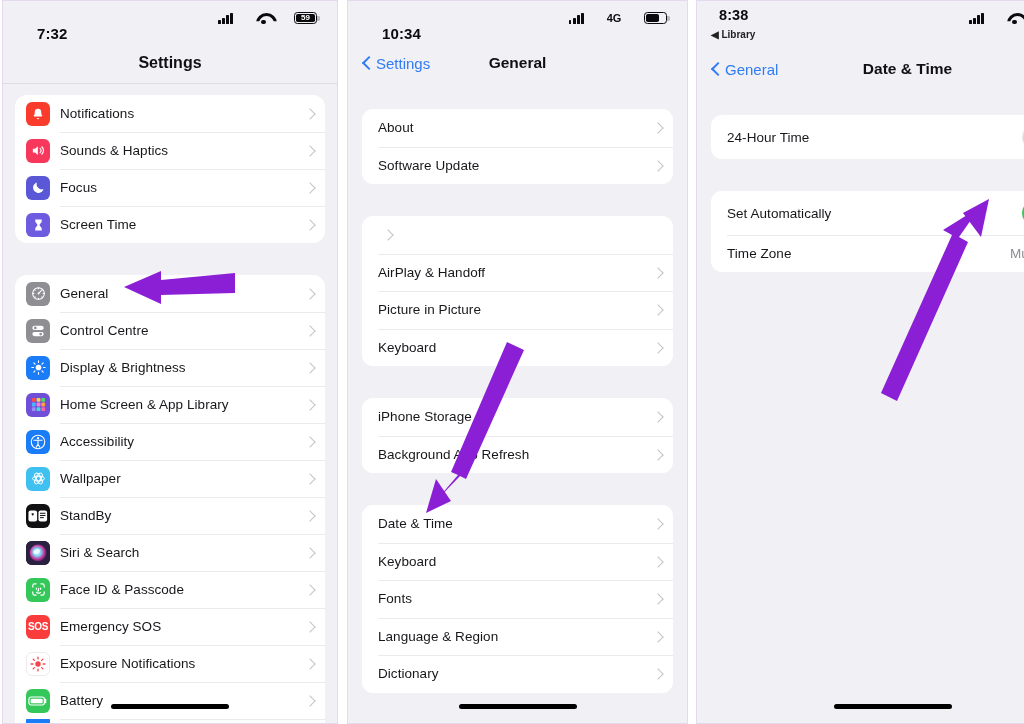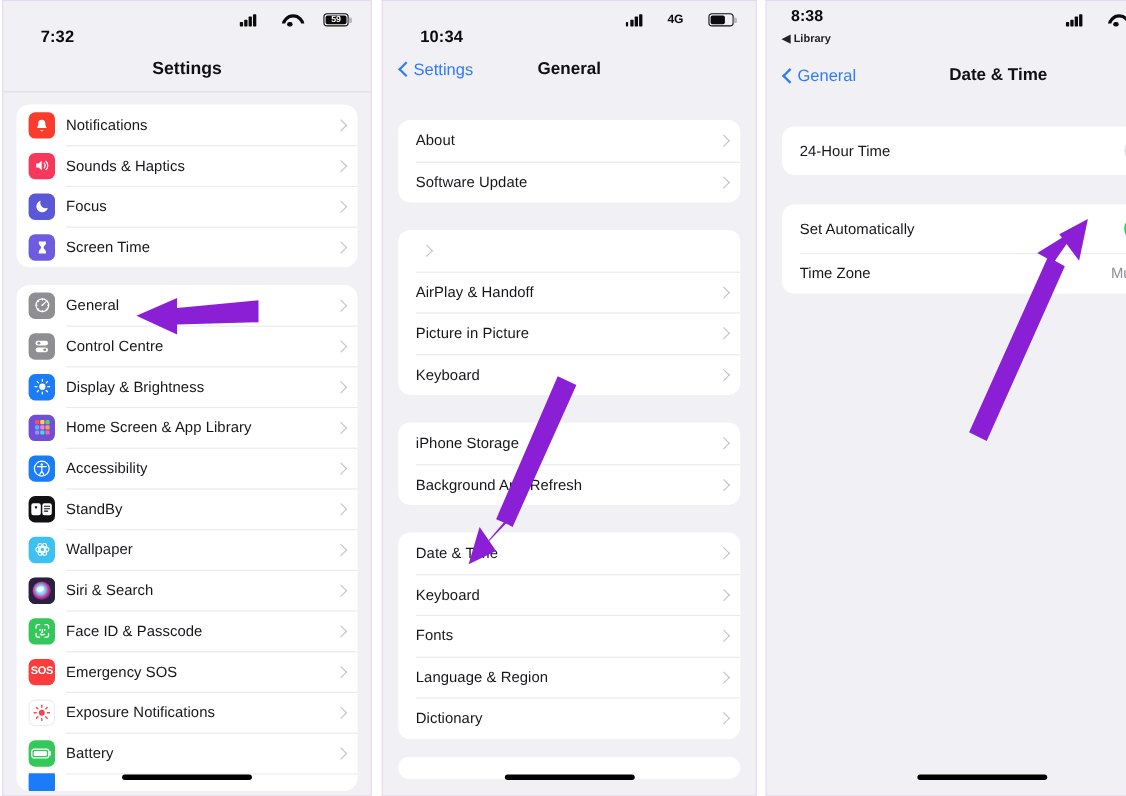--- a/index.html
+++ b/index.html
@@ -131,21 +131,21 @@
   }
   .p1 .nav-sep { background:#dddde2; }
 
   
   .scroll { padding: 0 12px; }
   .p2 .scroll, .p3 .scroll { padding: 0 14px; }
   .group {
     background: #ffffff;
     border-radius: 11px;
     overflow: hidden;
-    margin-bottom: 16px;
+    margin-bottom: 32px;
   }
   .p1 .group { border-radius: 12px; }
   .row {
     display: flex; align-items: center;
     height: 37px;
     padding: 0 12px 0 11px;
     position: relative;
     cursor: pointer;
   }
   .p2 .row, .p3 .row { height: 37.5px; padding-left: 16px; }
@@ -339,41 +339,41 @@
             <svg width="18" height="18" viewBox="0 0 24 24" fill="none" stroke="#fff" stroke-width="1.5">
                 <circle cx="12" cy="12" r="9"></circle>
                 <circle cx="12" cy="6.9" r="1.5" fill="#fff" stroke="none"></circle>
                 <path d="M6.6 9.6h10.8M12 10v5M12 15l-2.4 4M12 15l2.4 4" stroke-linecap="round"></path>
               </svg>
           </span>
           <span class="row-label">Accessibility</span>
           <span class="chev"></span>
         </div>
         <div class="row">
+          <span class="tile" style="background:#3ec0f0">
+            <svg width="17" height="17" viewBox="0 0 24 24" fill="none" stroke="#fff" stroke-width="1.4">
+                <circle cx="12" cy="12" r="3"></circle>
+                <ellipse cx="12" cy="12" rx="8.4" ry="3.6"></ellipse>
+                <ellipse cx="12" cy="12" rx="8.4" ry="3.6" transform="rotate(60 12 12)"></ellipse>
+                <ellipse cx="12" cy="12" rx="8.4" ry="3.6" transform="rotate(120 12 12)"></ellipse>
+              </svg>
+          </span>
+          <span class="row-label">Wallpaper</span>
+          <span class="chev"></span>
+        </div>
+        <div class="row">
           <span class="tile" style="background:#111114">
             <svg width="20" height="14" viewBox="0 0 22 14">
                 <rect x="0.5" y="1" width="9.5" height="12" rx="2.2" fill="#fff"></rect>
                 <rect x="11.5" y="1" width="9.5" height="12" rx="2.2" fill="#fff"></rect>
                 <path d="M5.2 4.3c.9-1 2.4.1 0 2.4-2.4-2.3-.9-3.4 0-2.4z" fill="#111114"></path>
                 <path d="M13.6 4h5.2M13.6 6.4h5.2M13.6 8.8h3.3" stroke="#111114" stroke-width="1.1" stroke-linecap="round"></path>
               </svg>
           </span>
           <span class="row-label">StandBy</span>
-          <span class="chev"></span>
-        </div>
-        <div class="row">
-          <span class="tile" style="background:#3ec0f0">
-            <svg width="17" height="17" viewBox="0 0 24 24" fill="none" stroke="#fff" stroke-width="1.4">
-                <circle cx="12" cy="12" r="3"></circle>
-                <ellipse cx="12" cy="12" rx="8.4" ry="3.6"></ellipse>
-                <ellipse cx="12" cy="12" rx="8.4" ry="3.6" transform="rotate(60 12 12)"></ellipse>
-                <ellipse cx="12" cy="12" rx="8.4" ry="3.6" transform="rotate(120 12 12)"></ellipse>
-              </svg>
-          </span>
-          <span class="row-label">Wallpaper</span>
           <span class="chev"></span>
         </div>
         <div class="row">
           <span class="tile" style="background:#2b2040">
             <svg width="24" height="24" viewBox="0 0 24 24">
               <defs>
                   <radialGradient id="sg" cx="45%" cy="45%" r="60%">
                 <stop offset="0%" stop-color="#eaf4ff"></stop>
                     <stop offset="38%" stop-color="#7fd4f5"></stop>
                 <stop offset="70%" stop-color="#c4379b"></stop>

